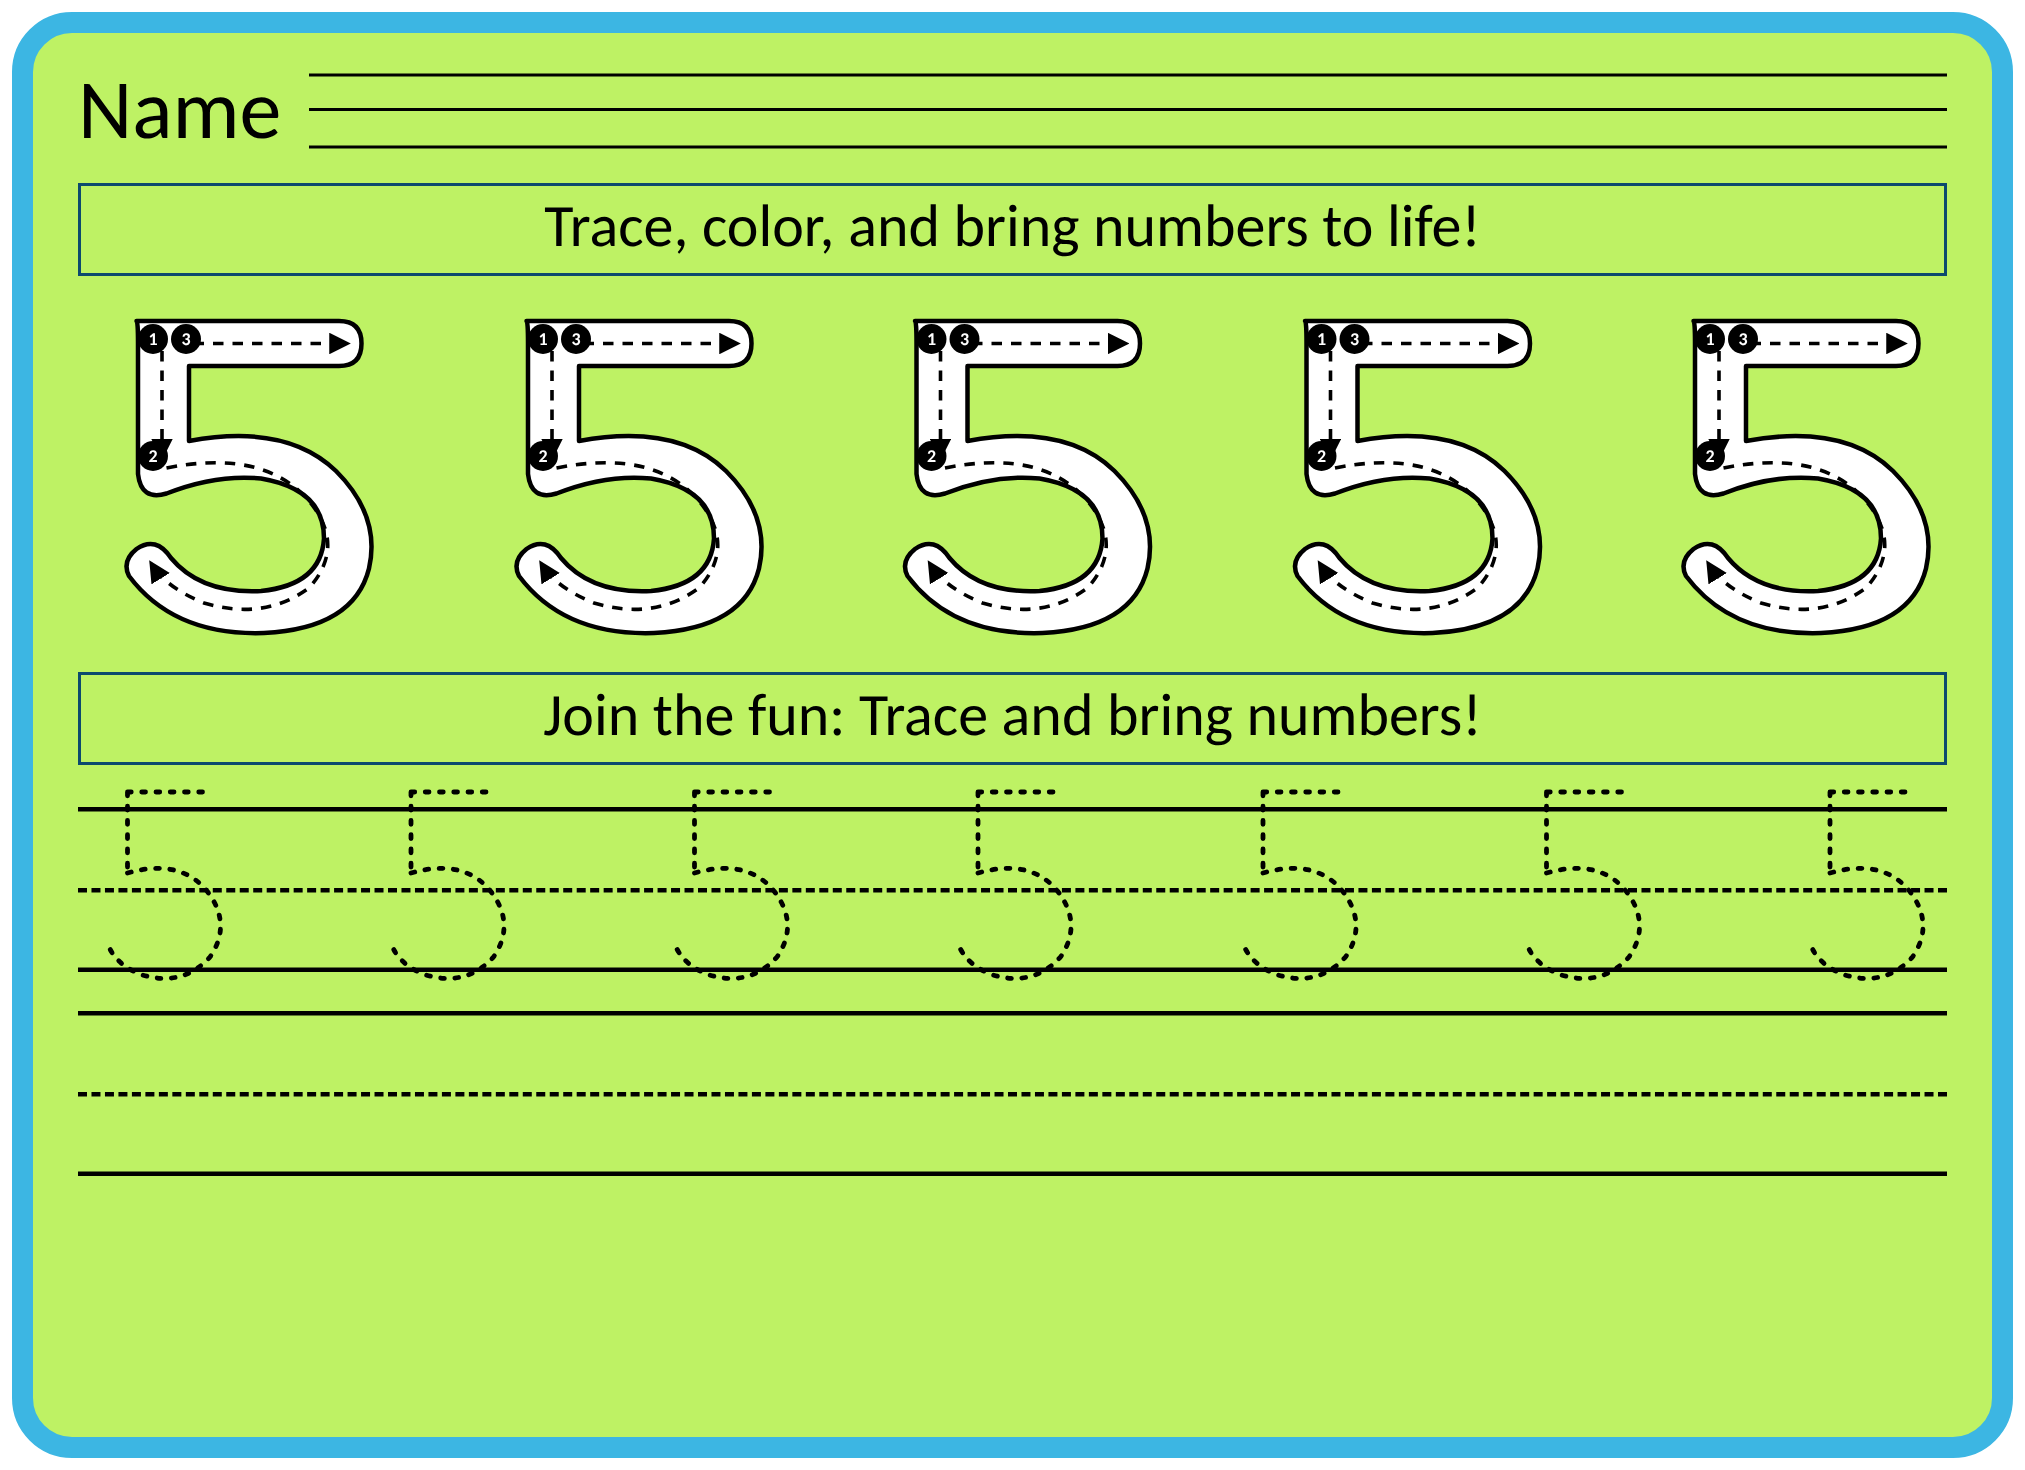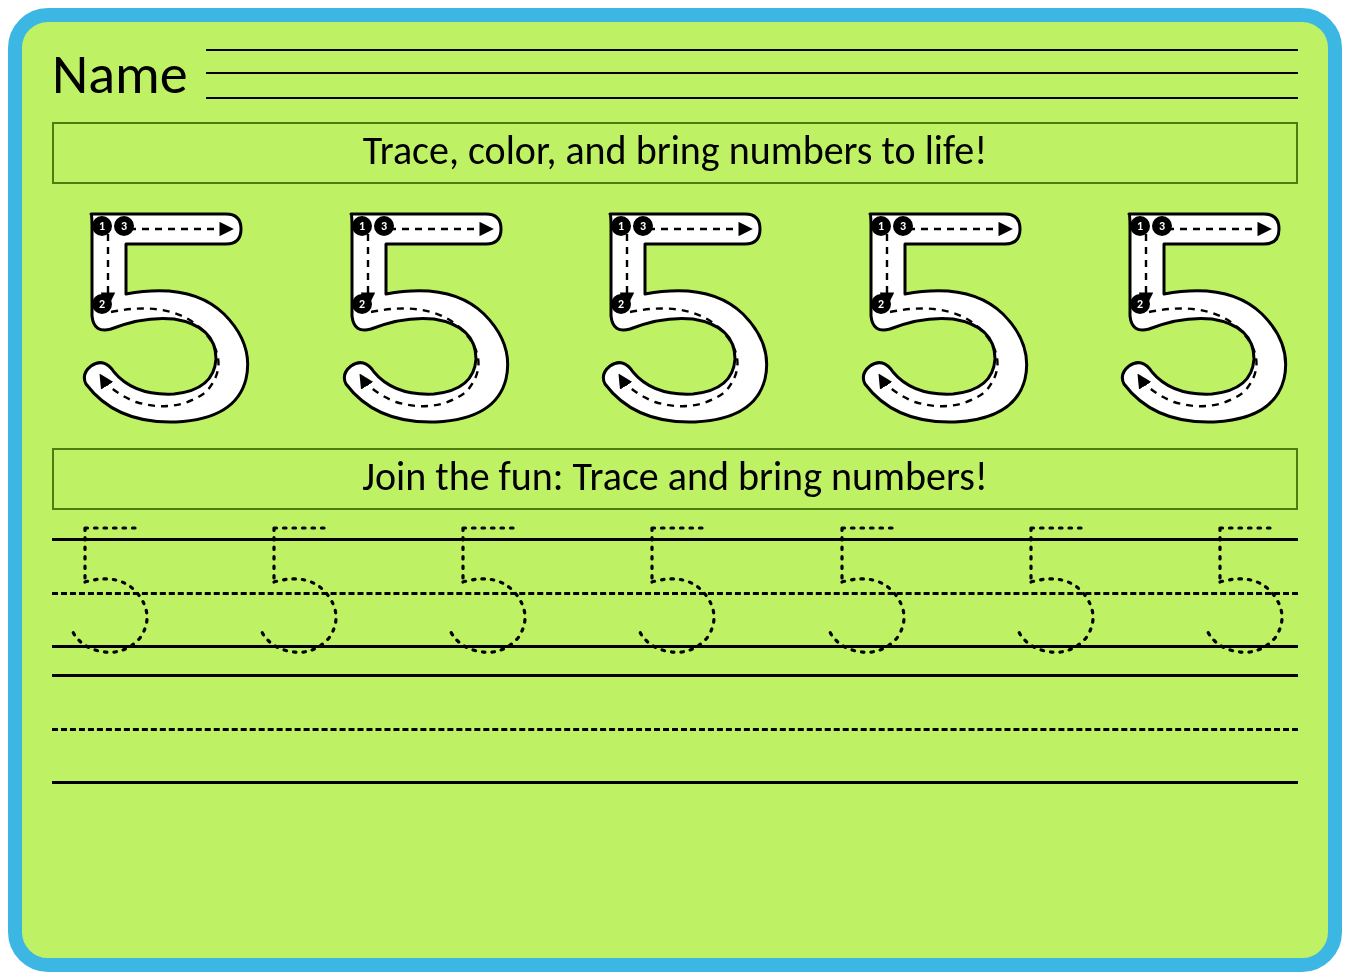--- a/index.html
+++ b/index.html
@@ -38,21 +38,21 @@
   }
   .name-lines .line {
     position: absolute;
     left: 0; right: 0;
     border-top: 2px solid #000;
   }
   .name-lines .line.top { top: 0; }
   .name-lines .line.mid { top: 23px; border-top: 2px solid #000; }
   .name-lines .line.bot { bottom: 0; }
   .instruction-box {
-    border: 2px solid #4d7c0f;
+    border: 2px solid #0c4a6e;
     text-align: center;
     font-size: 40px;
     padding: 4px 8px 8px 8px;
     margin-bottom: 18px;
     line-height: 1.15;
   }
   .big-fives {
     display: flex;
     justify-content: space-between;
     padding: 2px 4px 8px 4px;

